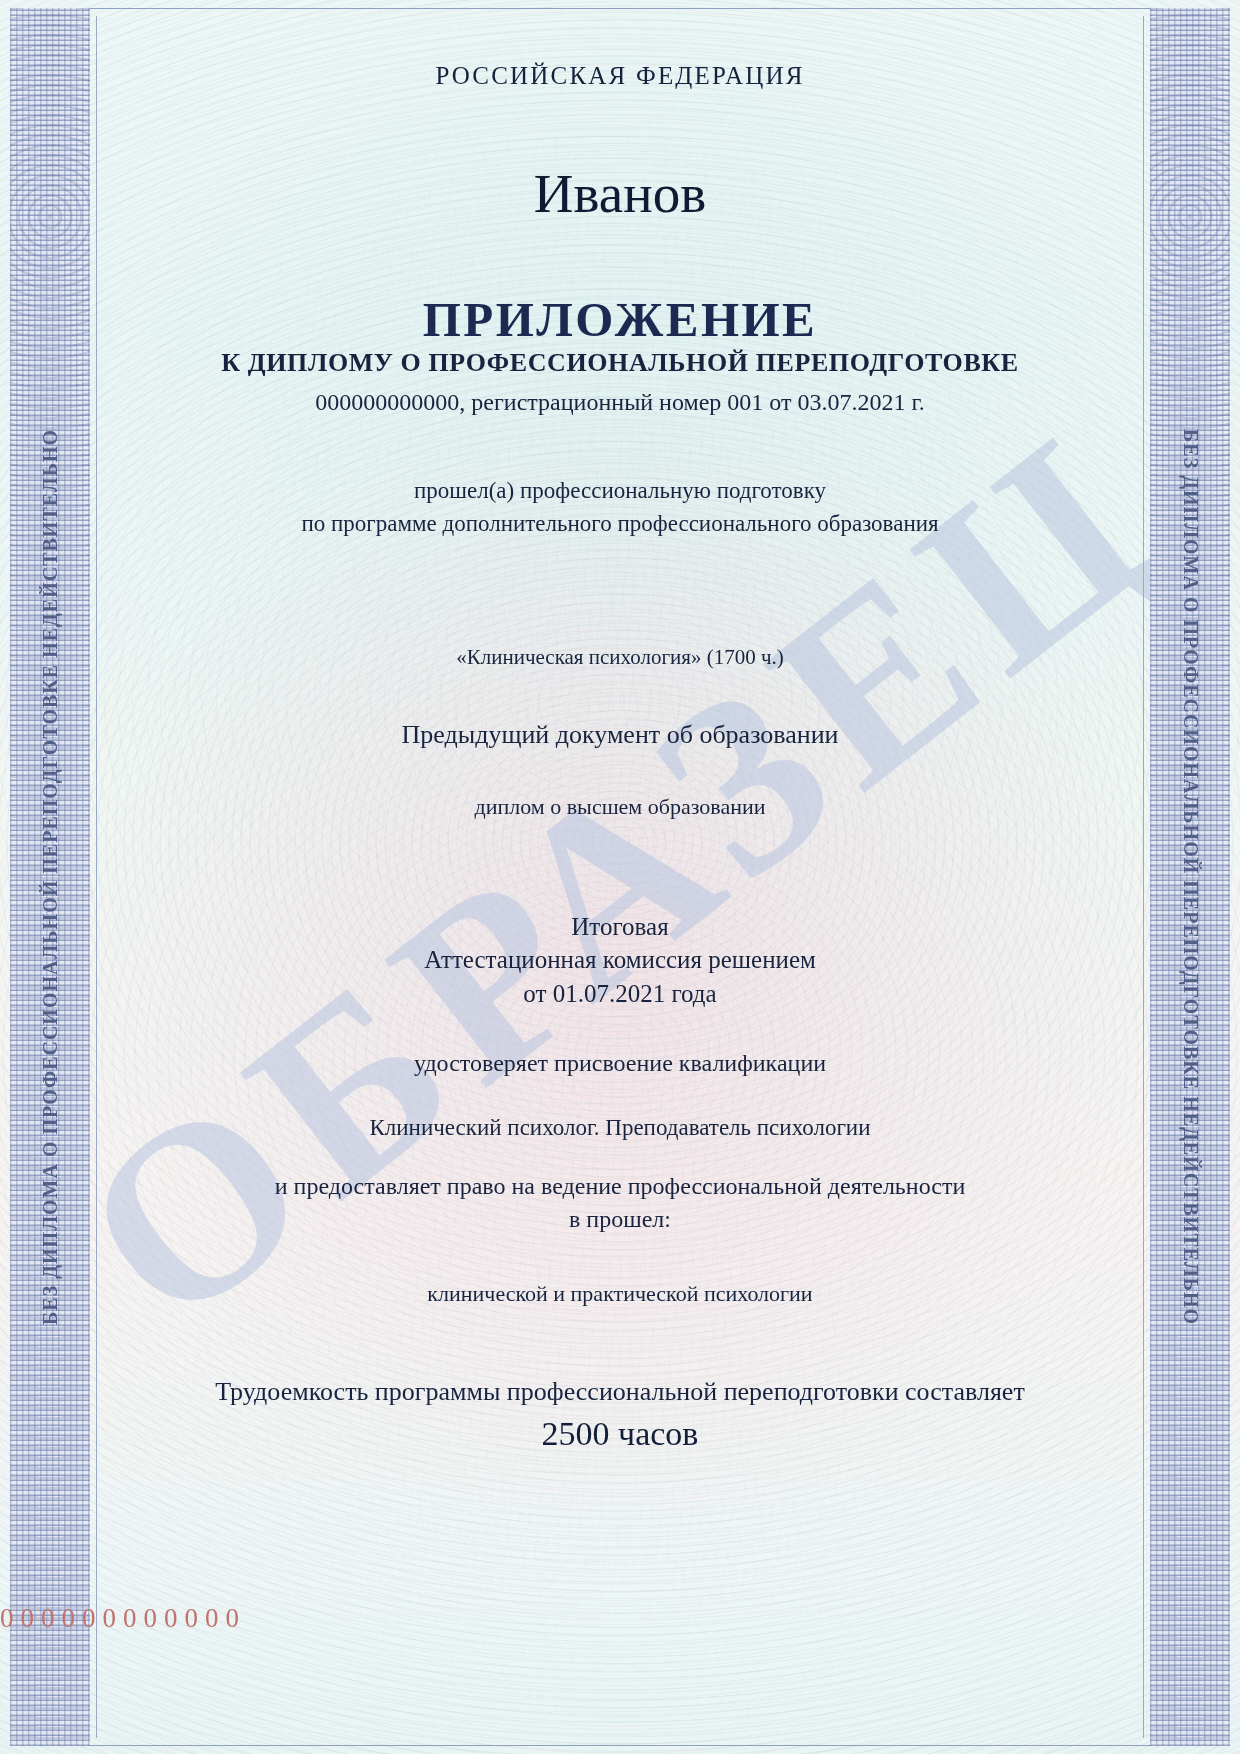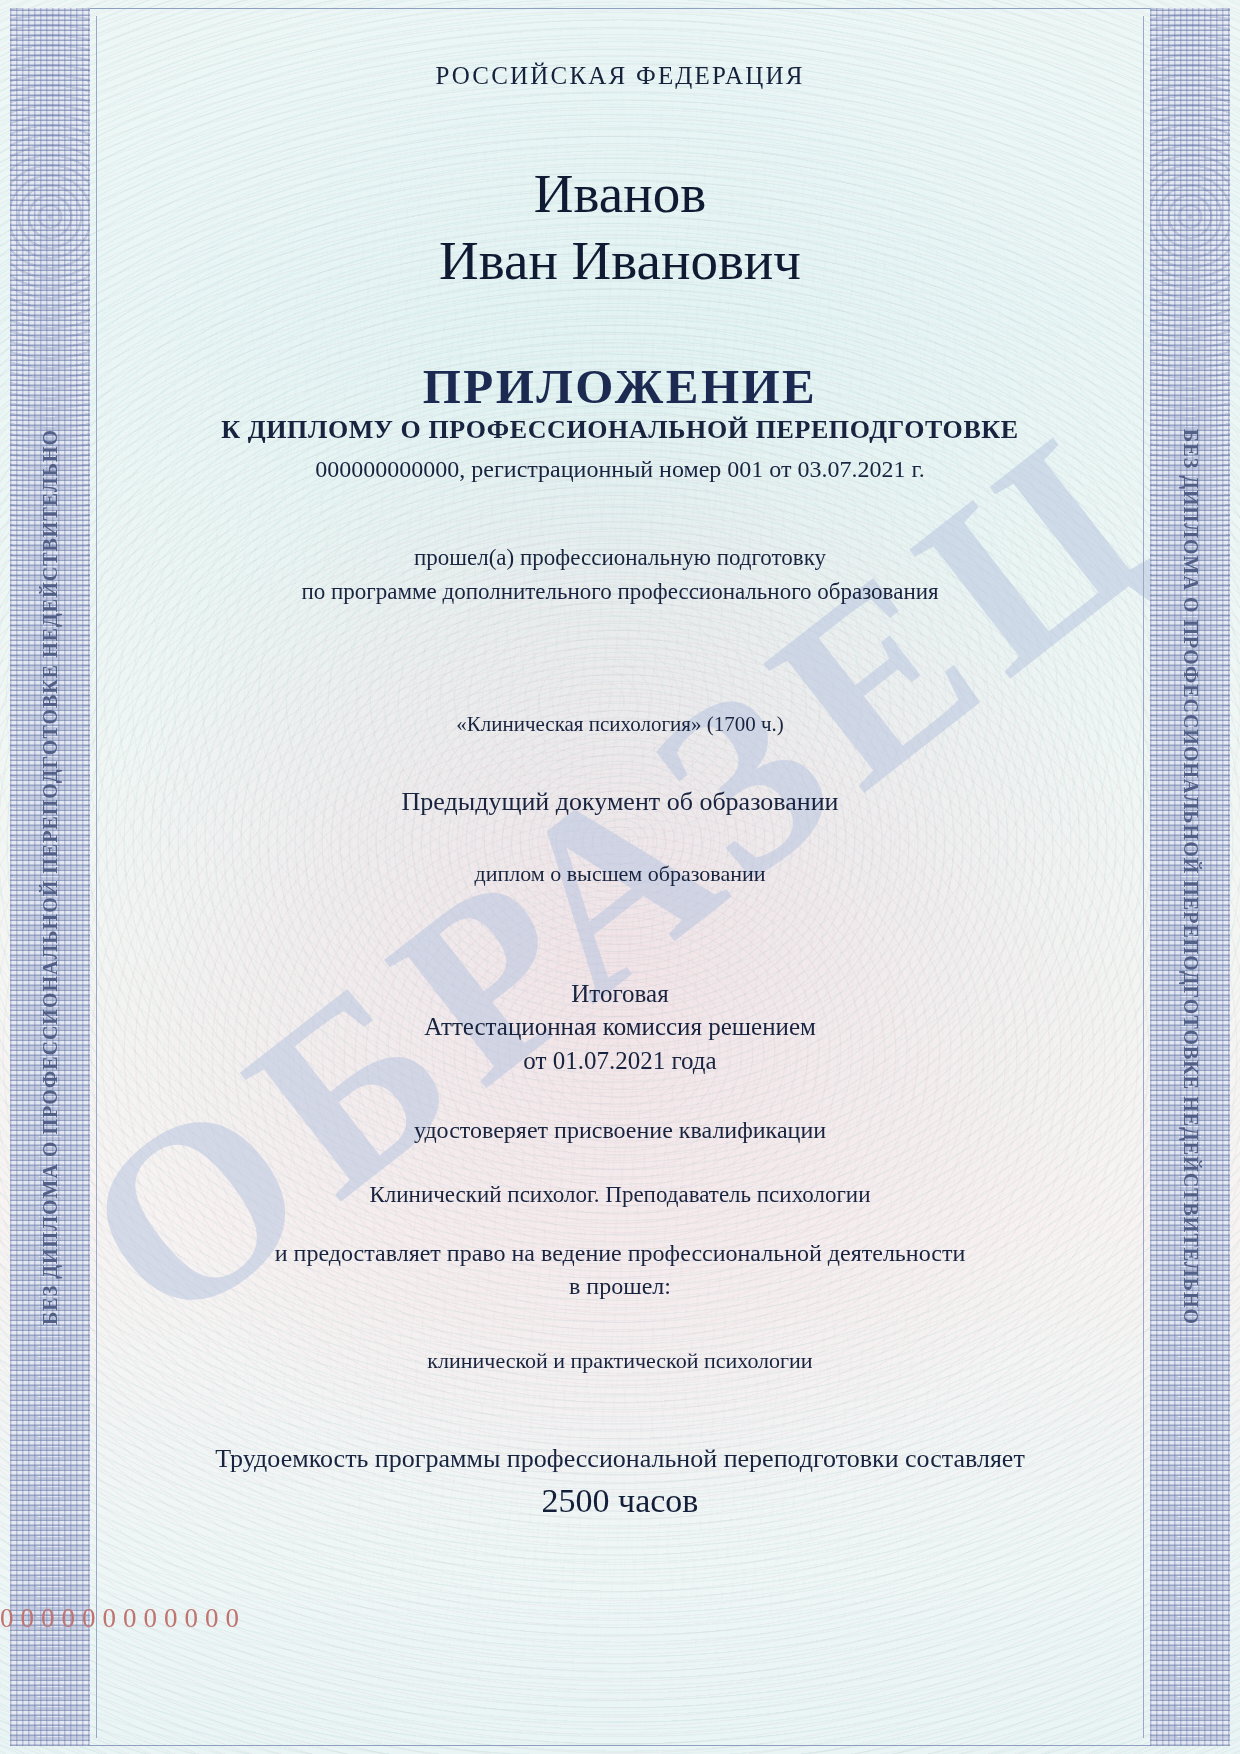--- a/index.html
+++ b/index.html
@@ -262,21 +262,20 @@
   <div class="band right">
     <span class="band-text">БЕЗ ДИПЛОМА О ПРОФЕССИОНАЛЬНОЙ ПЕРЕПОДГОТОВКЕ НЕДЕЙСТВИТЕЛЬНО</span>
   </div>
 
   <div class="content">
 
     <div class="country">РОССИЙСКАЯ ФЕДЕРАЦИЯ</div>
 
     <div class="name">
       <div>Иванов</div>
-      <div>Иван Иванович</div>
     </div>
 
     <div class="title-main">ПРИЛОЖЕНИЕ</div>
     <div class="title-sub">К ДИПЛОМУ О ПРОФЕССИОНАЛЬНОЙ ПЕРЕПОДГОТОВКЕ</div>
     <div class="regline">000000000000, регистрационный номер 001 от 03.07.2021 г.</div>
 
     <div class="passed">
       <div>прошел(а) профессиональную подготовку</div>
       <div>по программе дополнительного профессионального образования</div>
     </div>

